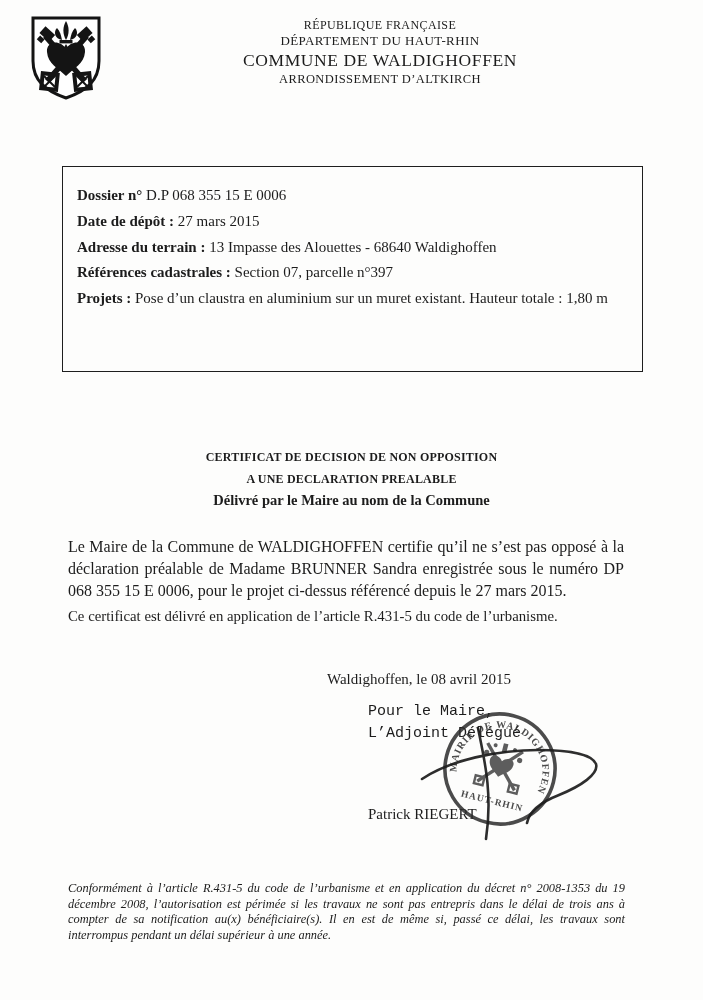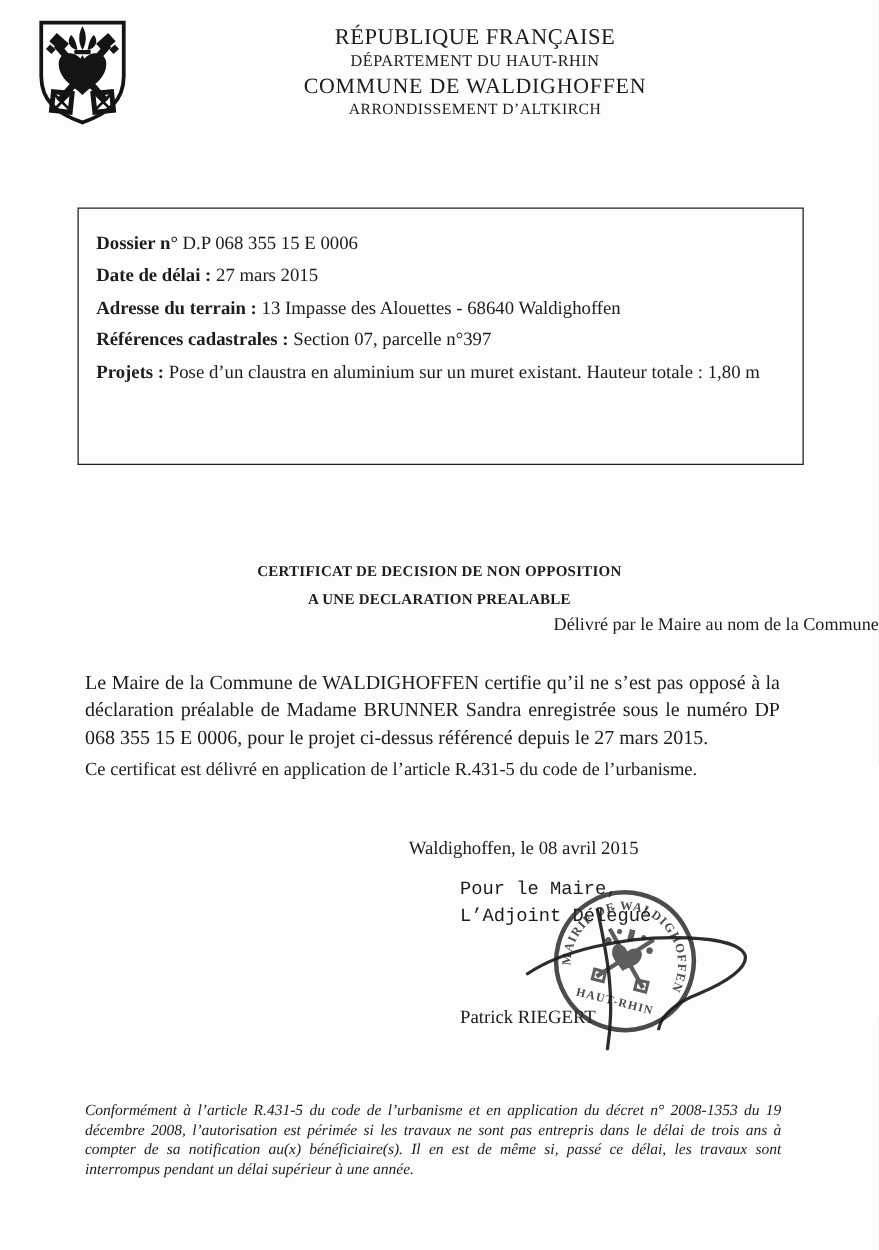--- a/index.html
+++ b/index.html
@@ -8,36 +8,36 @@
     width:703px;height:1000px;
     margin:0 auto;
     background:#fdfdfc;
     font-family:"Liberation Serif", serif;
     color:#1c1c1c;
     overflow:hidden;
   }
   
   .crest{position:absolute;left:28px;top:13px;width:76px;height:90px;}
   .header-text{position:absolute;left:60px;top:18px;width:640px;text-align:center;line-height:1.25;}
-  .h-small{font-size:18px;letter-spacing:.4px;}
+  .h-small{font-size:12px;letter-spacing:.4px;}
   .h-small2{font-size:13px;letter-spacing:.4px;}
   .h-big{font-size:17.5px;letter-spacing:.6px;margin-top:1px;}
   .h-sub{font-size:12.5px;letter-spacing:.4px;}
   
   .dossier-box{
     position:absolute;left:62px;top:166px;width:581px;height:206px;
     border:1.6px solid #1e1e1e;box-sizing:border-box;
     padding:16px 0 0 14px;
   }
   .dossier-row{font-size:15px;line-height:25.8px;white-space:nowrap;}
   .dossier-row b{font-weight:bold;font-family:Liberation Serif, serif;}
   
   .title-block{position:absolute;left:0;top:446px;width:703px;text-align:center;}
   .title-line{font-size:12px;font-weight:bold;line-height:22px;letter-spacing:.2px;}
-  .title-sub{font-size:14.5px;font-weight:normal;line-height:20px;text-align:right;}
+  .title-sub{font-size:14.5px;font-weight:bold;line-height:20px;}
   
   .para1{position:absolute;left:68px;top:536px;width:556px;font-size:16px;line-height:21.8px;text-align:justify;}
   .para2{position:absolute;left:68px;top:608px;width:580px;font-size:14.8px;}
   .date-line{position:absolute;left:327px;top:671px;font-size:15px;}
   .sig-block{position:absolute;left:368px;top:701px;font-size:15px;line-height:21.5px;font-family:Liberation Mono, monospace;}
   .signer-name{position:absolute;left:368px;top:806px;font-size:15px;}
   .stamp-overlay{position:absolute;left:420px;top:698px;width:200px;height:158px;}
   
   .disclaimer{
     position:absolute;left:68px;top:881px;width:557px;
@@ -93,21 +93,21 @@
     <div class="h-big">COMMUNE DE WALDIGHOFFEN</div>
     <div class="h-sub">ARRONDISSEMENT D’ALTKIRCH</div>
   </div>
 
   <div class="dossier-box">
     <div class="dossier-row">
       <b>Dossier n°</b>
       <span>D.P 068 355 15 E 0006</span>
     </div>
     <div class="dossier-row">
-      <b>Date de délai :</b>
+      <b>Date de dépôt :</b>
       <span>27 mars 2015</span>
     </div>
     <div class="dossier-row">
       <b>Adresse du terrain :</b>
       <span>13 Impasse des Alouettes - 68640 Waldighoffen</span>
     </div>
     <div class="dossier-row">
       <b>Références cadastrales :</b>
       <span>Section 07, parcelle n°397</span>
     </div>

